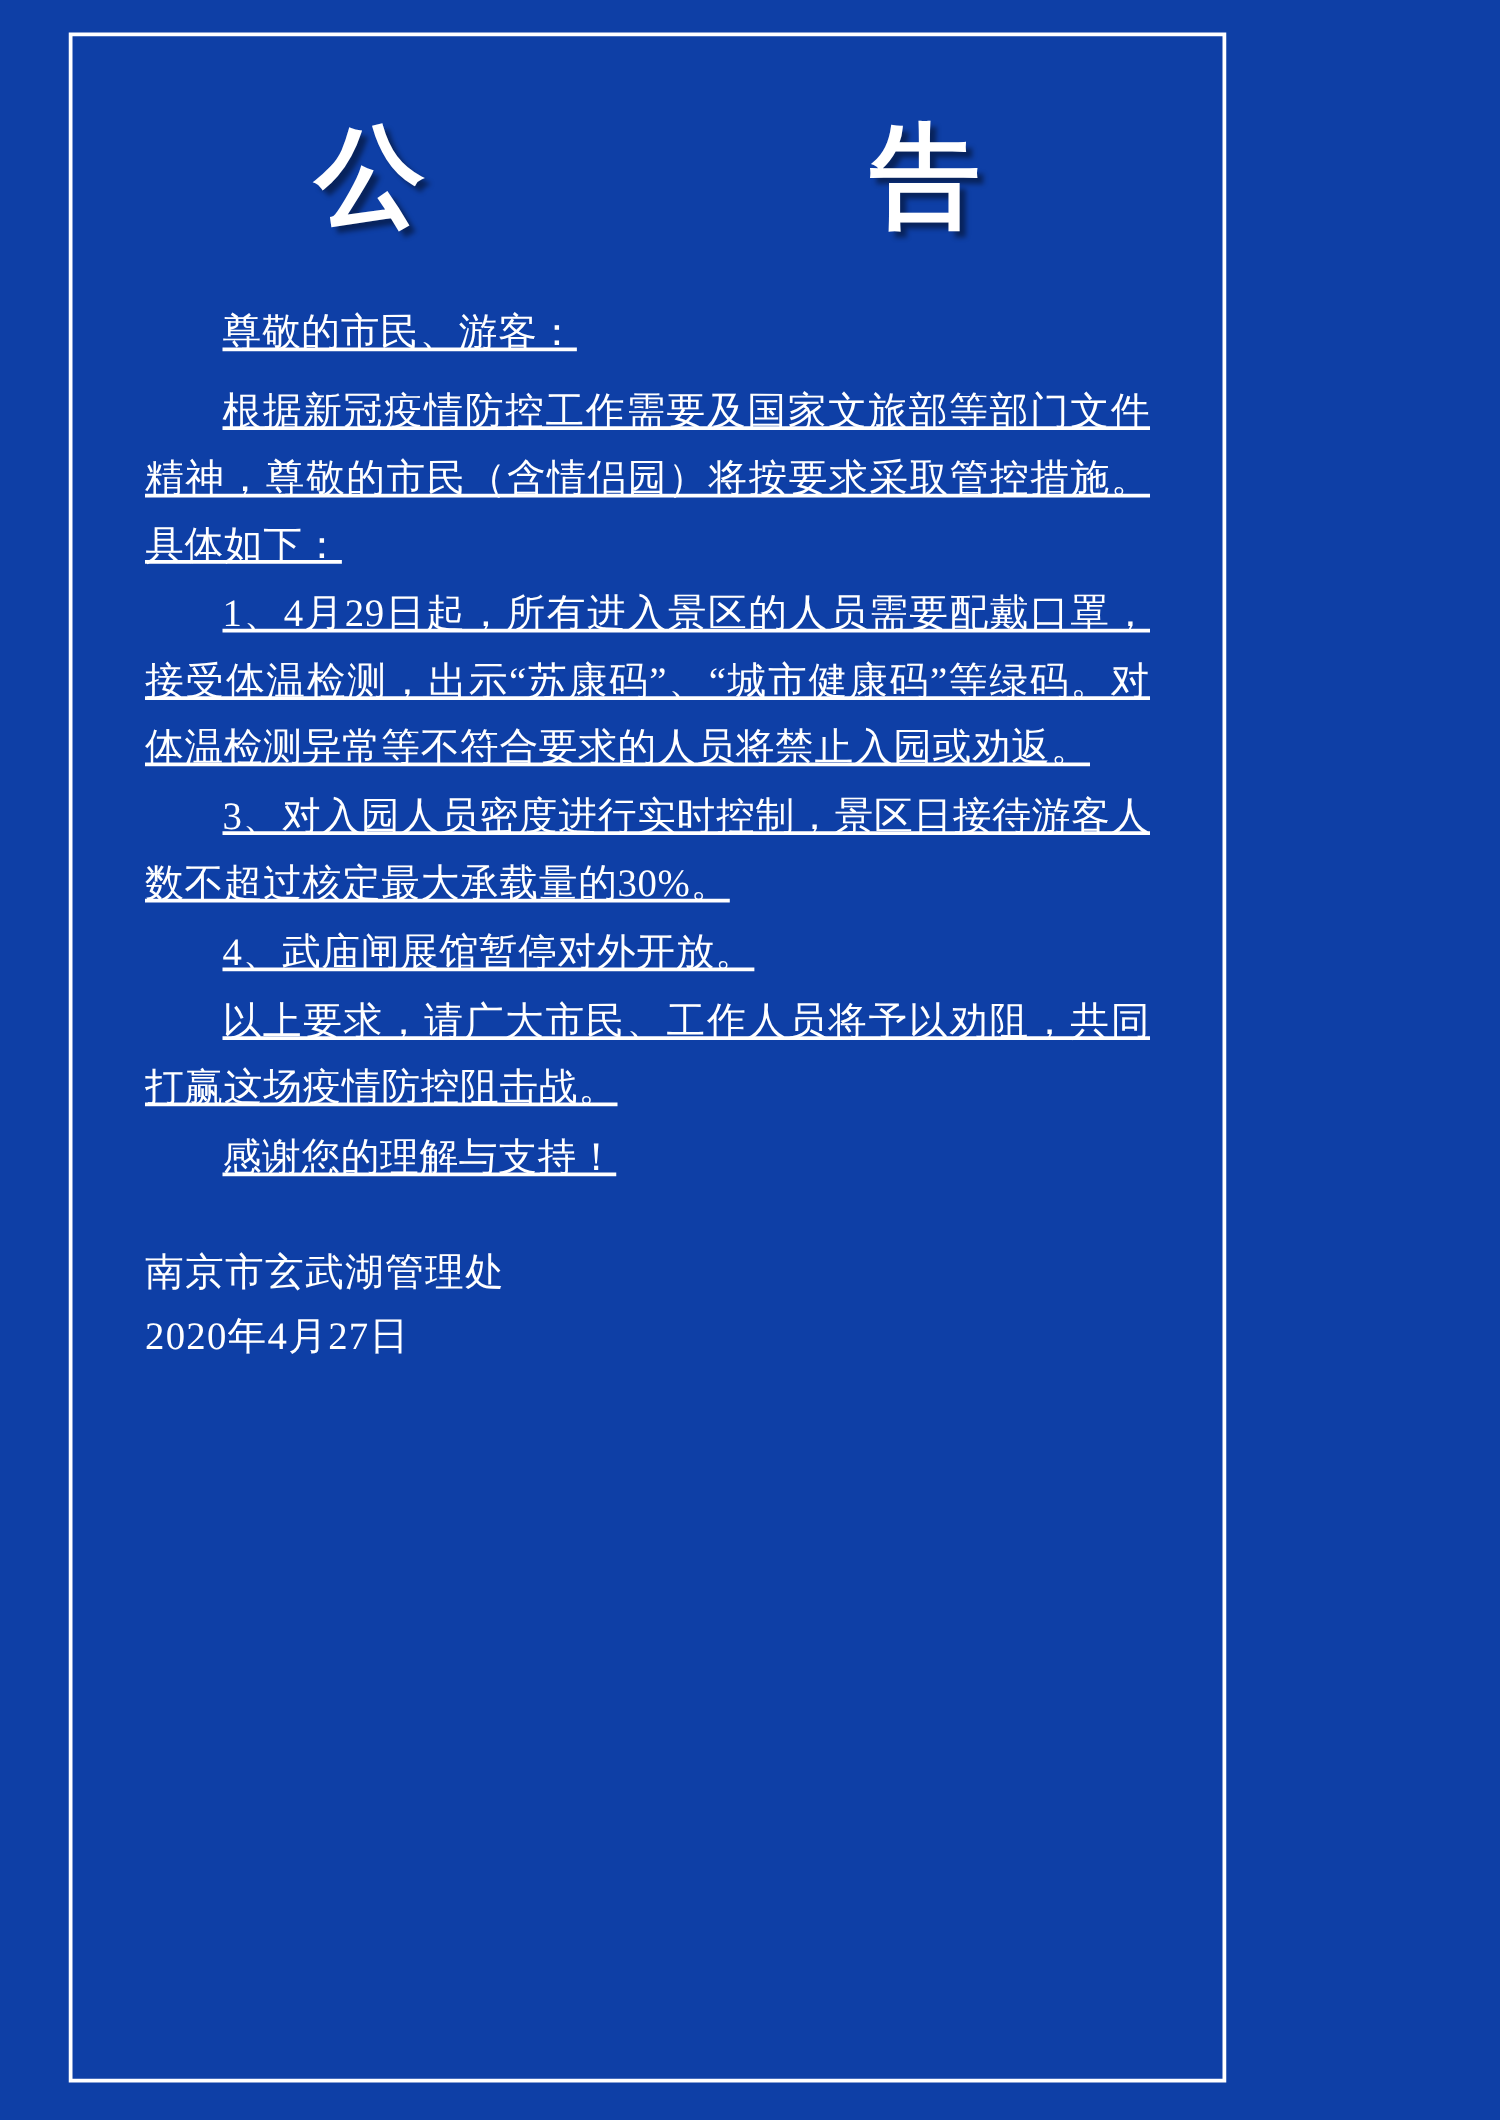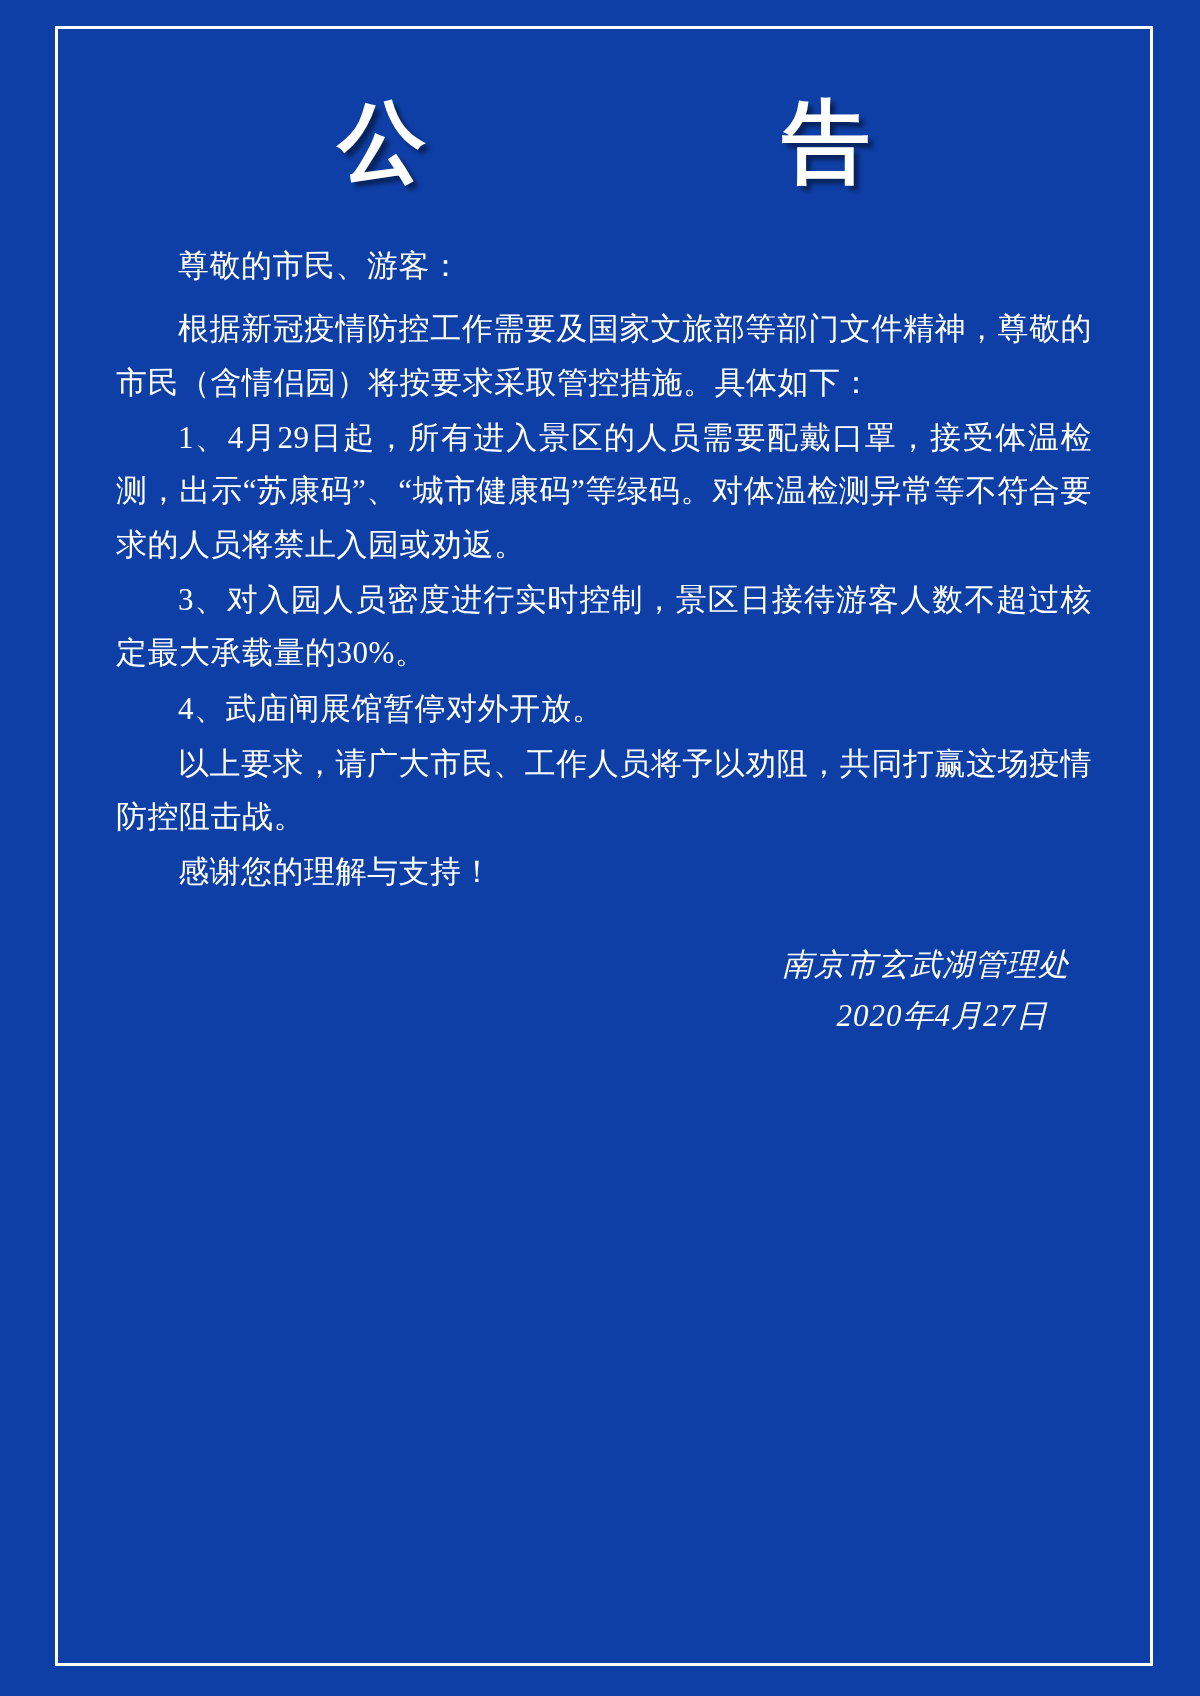--- a/index.html
+++ b/index.html
@@ -21,60 +21,59 @@
     width: 1200px;
     height: 1696px;
     background: #0e3fa6;
     box-sizing: border-box;
     padding: 0;
   }
   .inner {
     position: absolute;
     left: 55px;
     top: 26px;
-    width: 1098px;
+    width: 926px;
     height: 1640px;
     border: 3px solid #ffffff;
     box-sizing: border-box;
     padding: 0 58px;
   }
   .title {
     text-align: center;
     font-size: 88px;
     font-weight: bold;
     letter-spacing: 60px;
     padding-top: 70px;
     padding-left: 60px;
     line-height: 1;
     text-shadow: 5px 5px 4px rgba(0,0,0,0.45);
     font-family: "Liberation Serif", "DejaVu Serif", serif;
     white-space: pre;
   }
   .body-text {
     margin-top: 52px;
+    text-decoration: underline;
   }
   p.para {
     margin: 0 0 2px 0;
     font-size: 31px;
     line-height: 1.72;
     text-align: justify;
     text-indent: 2em;
     letter-spacing: 0.5px;
     font-family: "Liberation Serif", "DejaVu Serif", serif;
   }
   p.greeting {
     margin-bottom: 10px;
   }
   .signature {
     margin-top: 40px;
-    text-align: right;
     font-size: 31px;
     line-height: 1.65;
     letter-spacing: 1px;
-    font-style: italic;
   }
   .sig-line {
     display: block;
     padding-right: 22px;
   }
   .sig-date {
     padding-right: 44px;
   }
 </style>
 </head>

